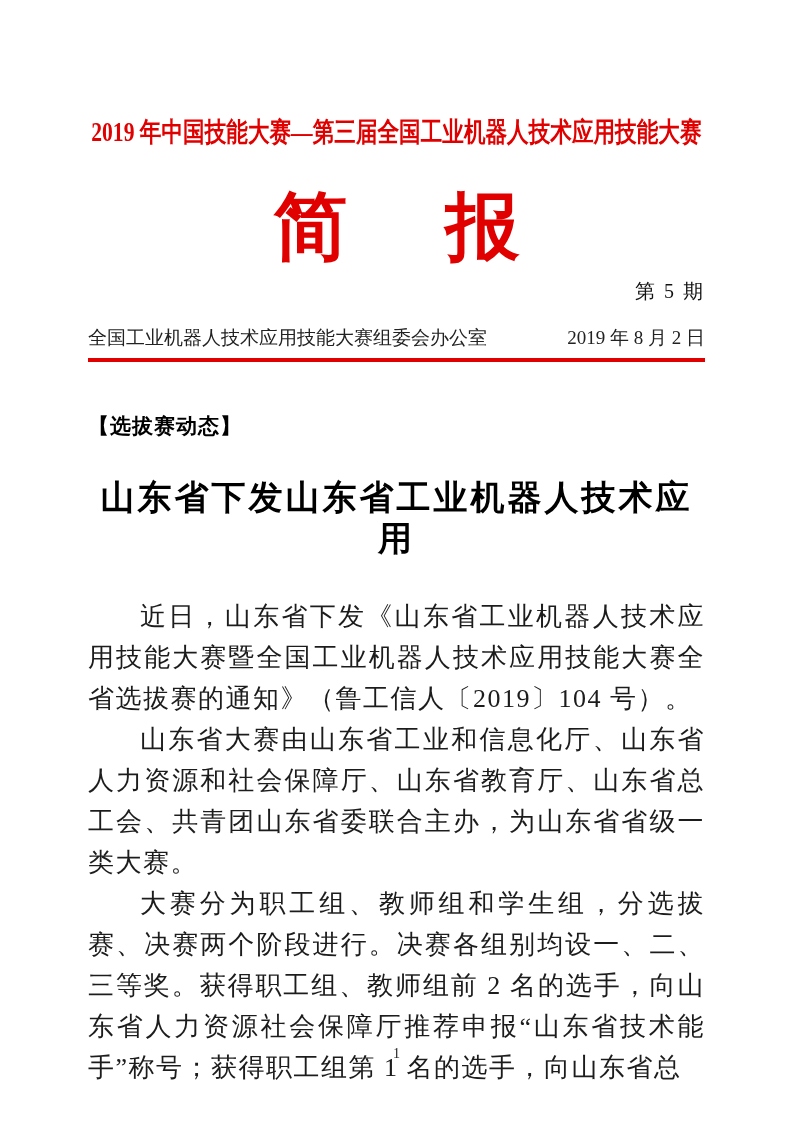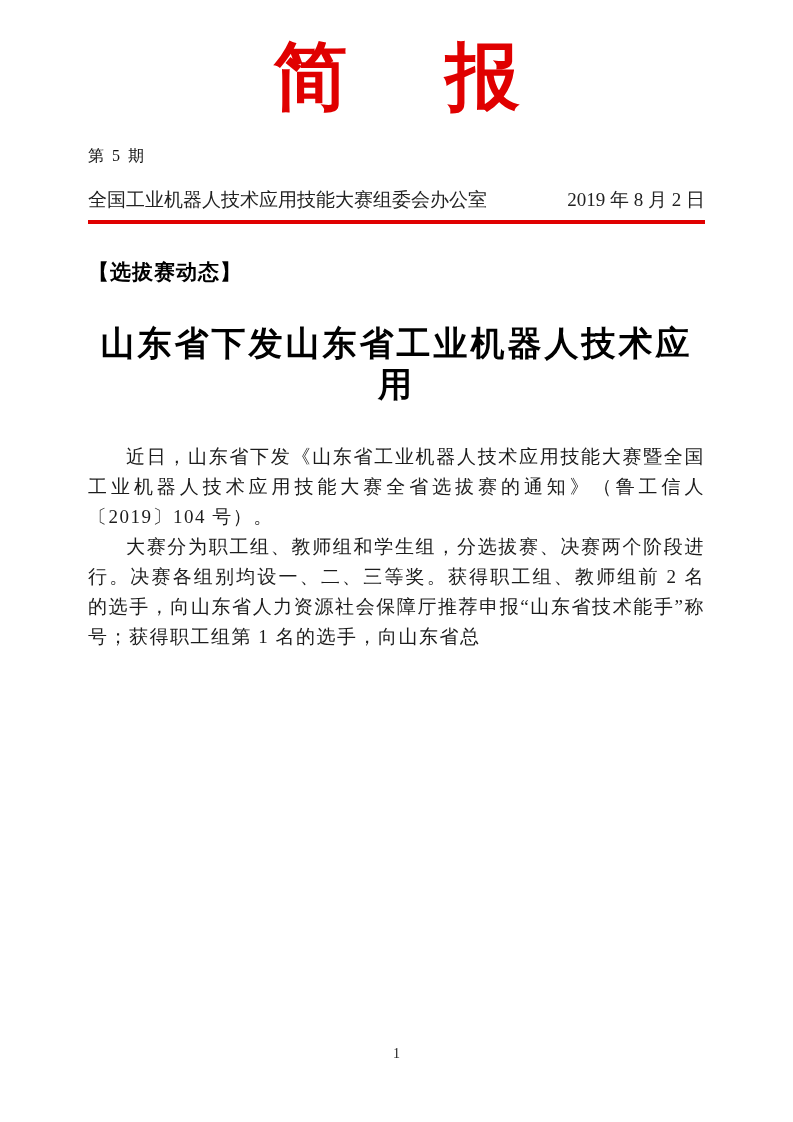--- a/index.html
+++ b/index.html
@@ -40,60 +40,60 @@
     text-align: center;
     color: var(--accent);
     font-weight: bold;
     font-size: 74px;
     line-height: 1;
     letter-spacing: 12px;
     padding-left: 12px;
     white-space: nowrap;
   }
   .issue-number {
-    margin-top: 32px;
-    text-align: left;
-    font-size: 16px;
+    margin-top: 14px;
+    text-align: right;
+    font-size: 20px;
     letter-spacing: 2px;
     color: #111111;
   }
   .org-line {
     margin-top: 20px;
     display: flex;
     justify-content: space-between;
     align-items: flex-end;
     font-size: 19px;
     color: #222222;
     white-space: nowrap;
   }
   .red-divider {
     margin-top: 7px;
     height: 4px;
     background: var(--accent);
   }
   .section-header {
-    margin-top: 34px;
+    margin-top: 50px;
     font-weight: bold;
     font-size: 21px;
     letter-spacing: 1px;
     color: #000000;
   }
   .article-title {
     margin-top: 37px;
     font-weight: bold;
     font-size: 34px;
     line-height: 41px;
     text-align: center;
     letter-spacing: 3px;
     color: #000000;
   }
   .article-body {
     margin-top: 37px;
-    font-size: 19px;
-    line-height: 30px;
+    font-size: 26px;
+    line-height: 41px;
     letter-spacing: 1.5px;
     text-align: justify;
     color: #1c1c1c;
   }
   .article-body p {
     margin: 0;
     text-indent: 2em;
   }
   .page-number {
     position: absolute;
@@ -103,38 +103,42 @@
     text-align: center;
     font-size: 14px;
     color: #222222;
   }
 </style>
 </head>
 <body>
 
 <div class="page" style="--accent: #e00000;">
 
+  <div class="masthead-title">
+    <span class="squeeze">2019 年中国技能大赛—第三届全国工业机器人技术应用技能大赛</span>
+  </div>
 
   <div class="bulletin-name">简　报</div>
 
   <div class="issue-number">第 5 期</div>
 
   <div class="org-line">
     <span>全国工业机器人技术应用技能大赛组委会办公室</span>
     <span>2019 年 8 月 2 日</span>
   </div>
 
   <div class="red-divider"></div>
 
   <div class="section-header">【选拔赛动态】</div>
 
   <div class="article-title">
     <div>山东省下发山东省工业机器人技术应用</div>
   </div>
 
   <div class="article-body">
     <p>近日，山东省下发《山东省工业机器人技术应用技能大赛暨全国工业机器人技术应用技能大赛全省选拔赛的通知》（鲁工信人〔2019〕104 号）。</p>
+    <p>山东省大赛由山东省工业和信息化厅、山东省人力资源和社会保障厅、山东省教育厅、山东省总工会、共青团山东省委联合主办，为山东省省级一类大赛。</p>
     <p>大赛分为职工组、教师组和学生组，分选拔赛、决赛两个阶段进行。决赛各组别均设一、二、三等奖。获得职工组、教师组前 2 名的选手，向山东省人力资源社会保障厅推荐申报“山东省技术能手”称号；获得职工组第 1 名的选手，向山东省总</p>
   </div>
 
   <div class="page-number">1</div>
 
 </div>
 
 </body></html>

